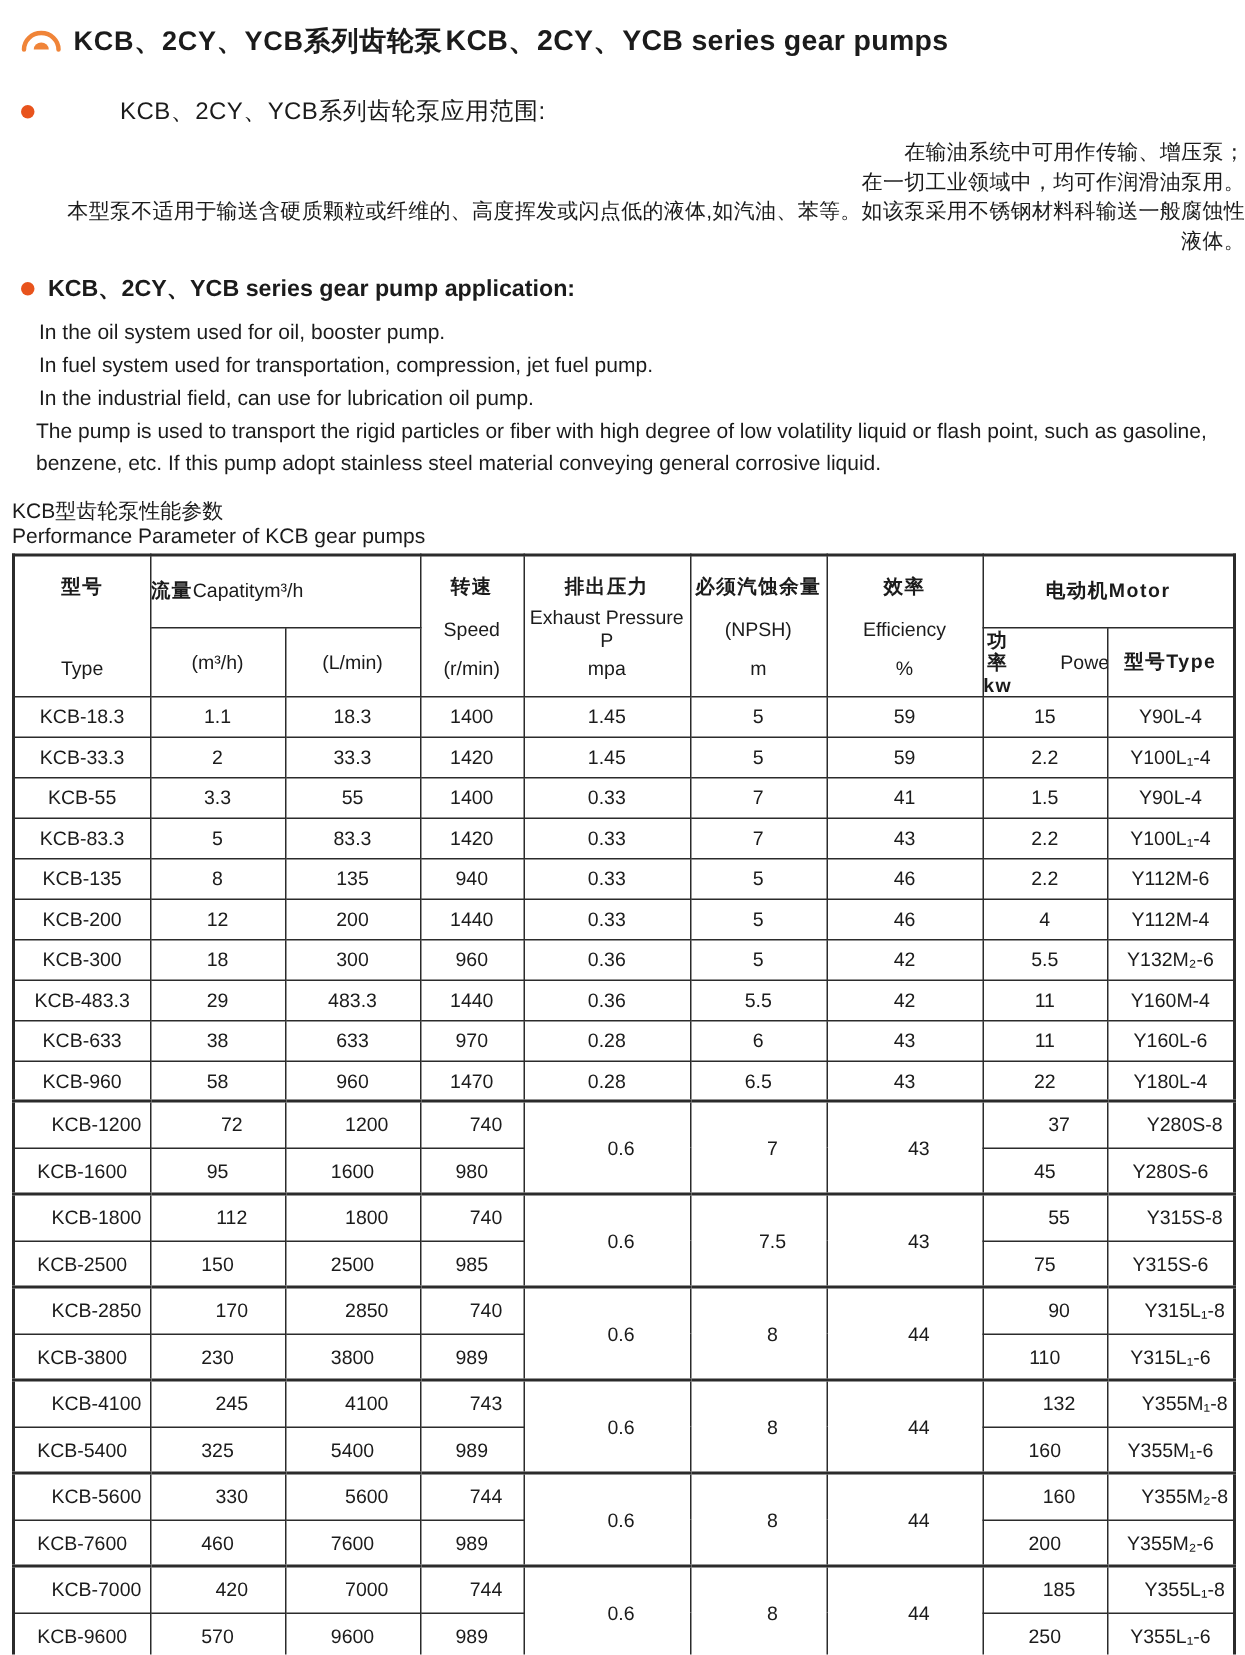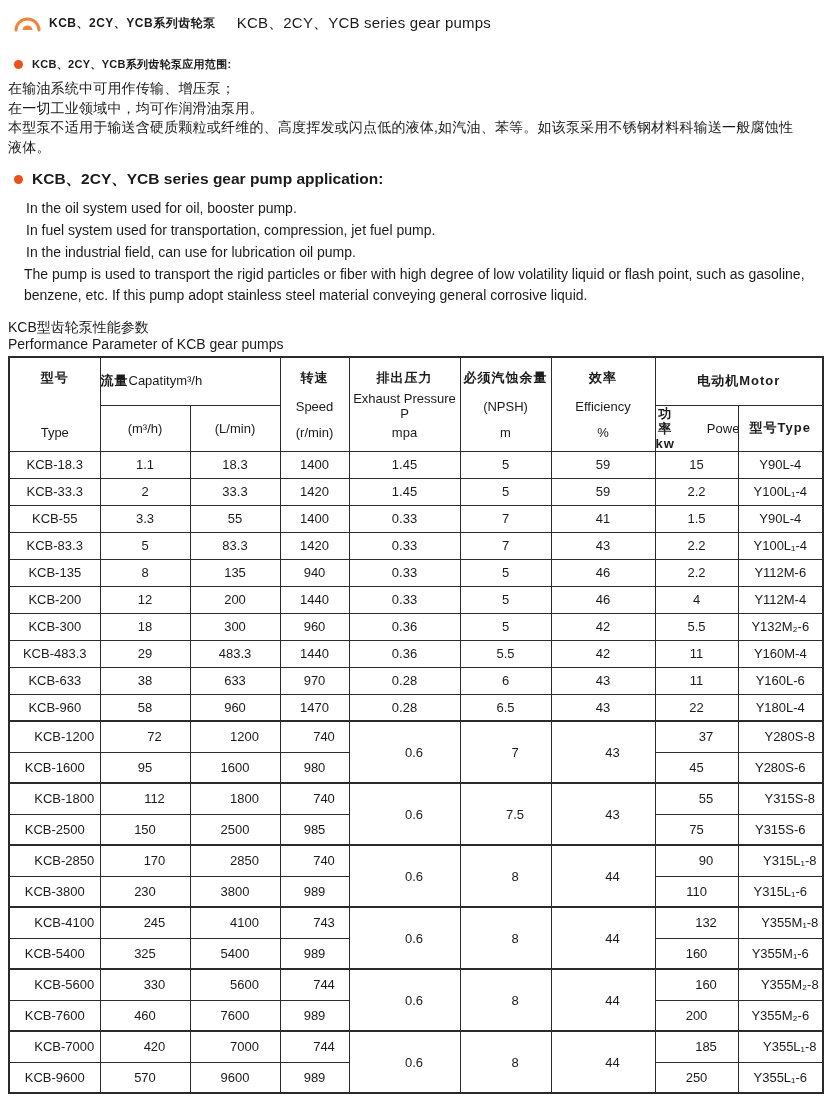--- a/index.html
+++ b/index.html
@@ -9,30 +9,30 @@
     font-family: "Liberation Sans", sans-serif;
     color: #1b1b1b;
     position: relative;
     overflow: hidden;
   }
   .doc { padding: 12px 8px 0 8px; }
 
   
   .doc-title { display: flex; align-items: center; margin: 2px 0 24px 6px; }
   .brand-icon { margin-right: 8px; display: inline-flex; }
-  .title-zh { font-size: 12px; font-weight: bold; letter-spacing: 0.5px; }
-  .title-en { font-size: 15px; font-weight: normal; margin-left: 21px; letter-spacing: 0.2px; }
+  .title-zh { font-size: 18px; font-weight: bold; letter-spacing: 0.5px; }
+  .title-en { font-size: 19px; font-weight: bold; margin-left: 2px; letter-spacing: 0.2px; }
 
   
   .sec-head { display: flex; align-items: center; margin: 0 0 7px 6px; }
   .bullet { width: 9px; height: 9px; border-radius: 50%; background: #e8531c; margin-right: 9px; flex: 0 0 auto; }
-  .sec-head-zh { font-size: 11px; font-weight: bold; letter-spacing: 0.3px; }
+  .sec-head-zh { font-size: 16px; font-weight: normal; letter-spacing: 0.3px; margin-left: 48px; }
   .sec-head-en { font-size: 15.5px; font-weight: bold; }
 
-  .zh-lines { width: 796px; }
+  .zh-lines { margin-left: 26px; width: 796px; text-align: right; }
   .zh-line { font-size: 14px; line-height: 19.5px; letter-spacing: 0.2px; }
 
   .en-section { margin-top: 12px; }
   .en-line { font-size: 14px; line-height: 22px; margin-left: 18px; }
   .en-para { font-size: 14px; line-height: 21px; margin-left: 16px; max-width: 800px; margin-top: 1px; }
 
   
   .tbl-titles { margin-top: 13px; }
   .tbl-title-zh { font-size: 14px; line-height: 17px; }
   .tbl-title-en { font-size: 14px; line-height: 17px; }

